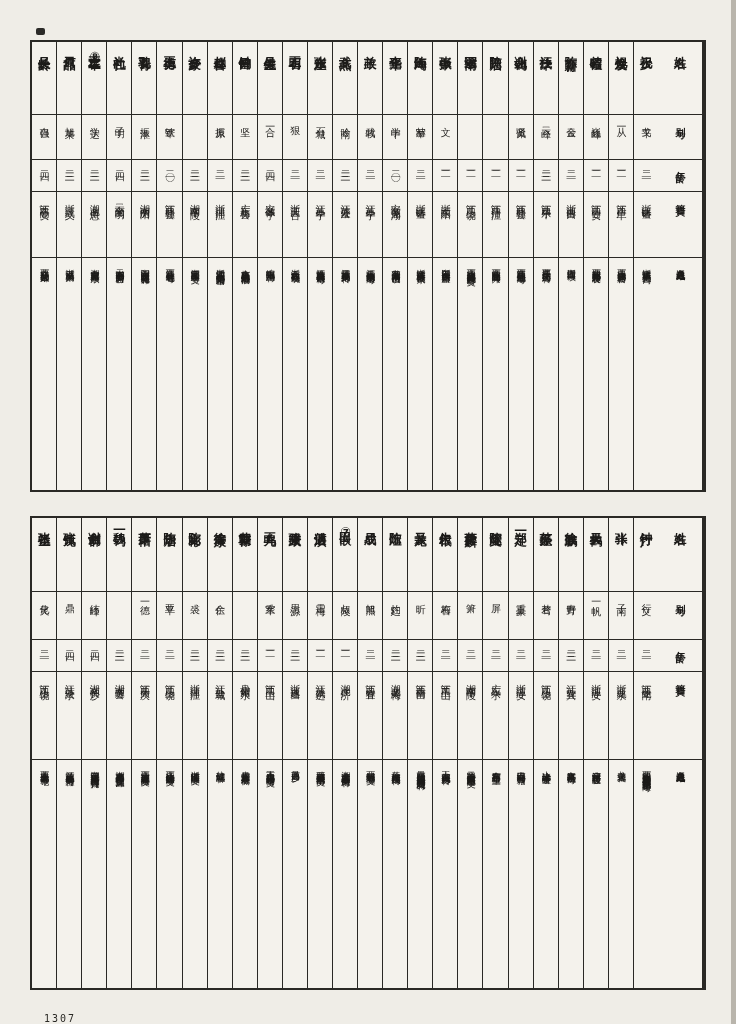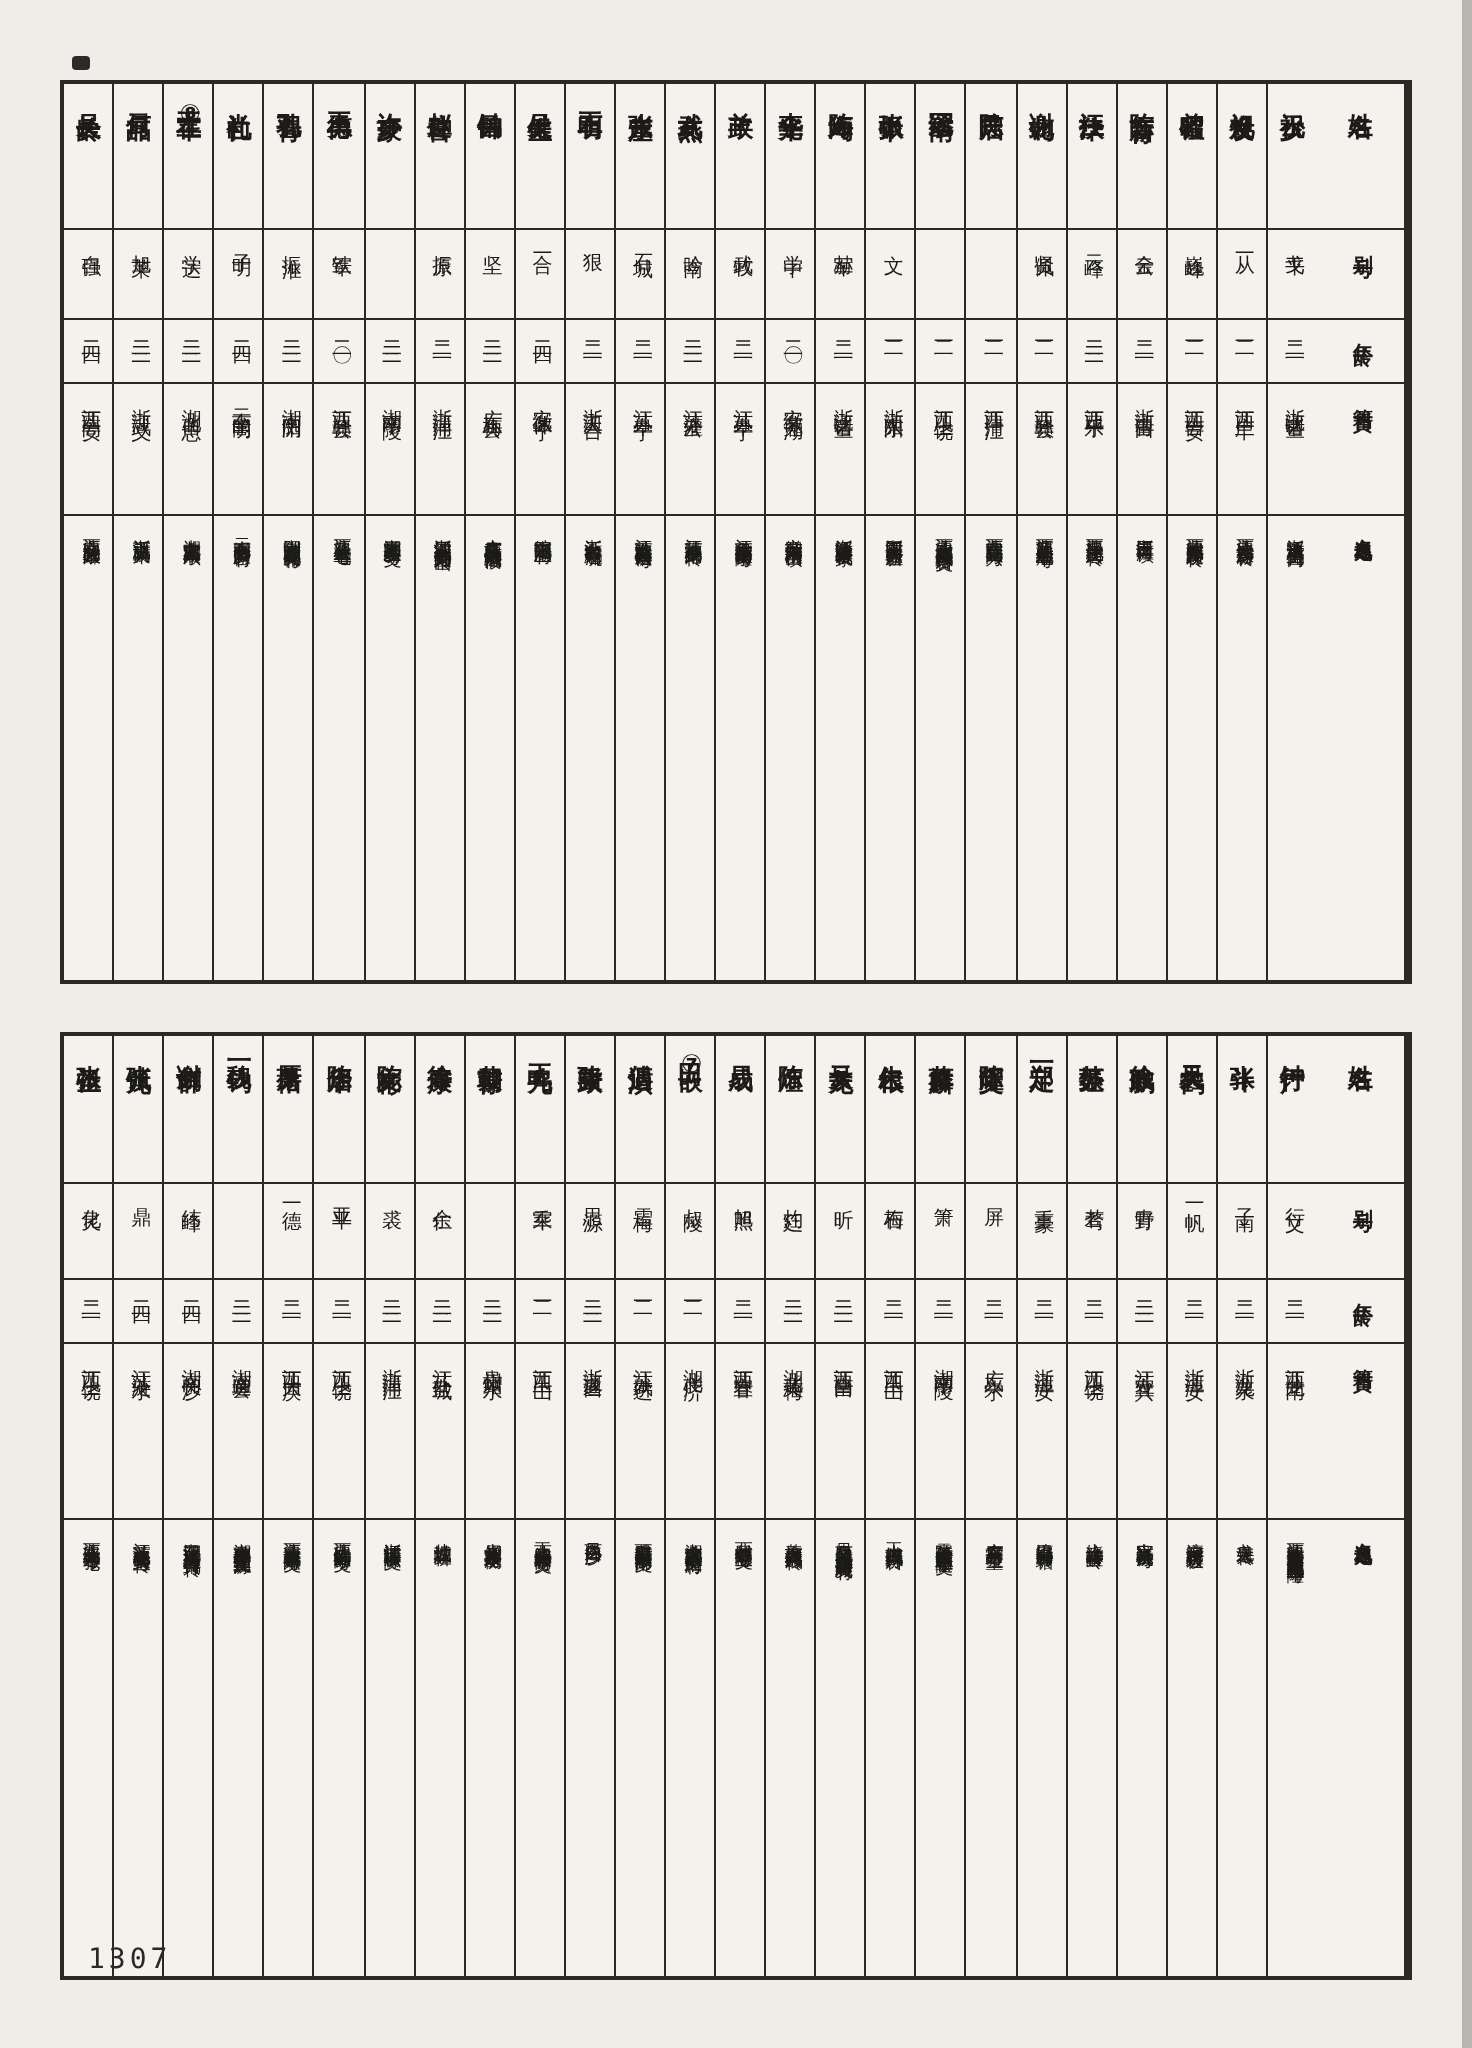--- a/index.html
+++ b/index.html
@@ -46,22 +46,22 @@
   .native .vtext {font-size:10px;letter-spacing:2px;}
   .address .vtext{font-size:9px;line-height:11.5px;letter-spacing:0.5px;max-height:calc(var(--h5) - 8px);}
 
   .hdr{font-weight:700;}
   .hdr-name,.hdr-alias{font-size:12.5px;letter-spacing:16px;}
   .hdr-age{font-size:12px;letter-spacing:3px;}
   .hdr-native{font-size:12px;letter-spacing:20px;}
   .hdr-address{font-size:12.5px;letter-spacing:26px;}
 
   .page-number{
-    position:absolute;left:44px;top:972px;
-    font-size:14px;letter-spacing:2px;color:#2a2925;
+    position:absolute;left:44px;top:1013px;
+    font-size:10px;letter-spacing:2px;color:#2a2925;
     font-family:"DejaVu Sans Mono","Liberation Mono",monospace;
   }
 </style>
 </head>
 <body>
 
 <div class="scan-edge-right"></div>
 <div class="scan-speck"></div>
 
 <div class="dir-table sec-top" id="section-0">

